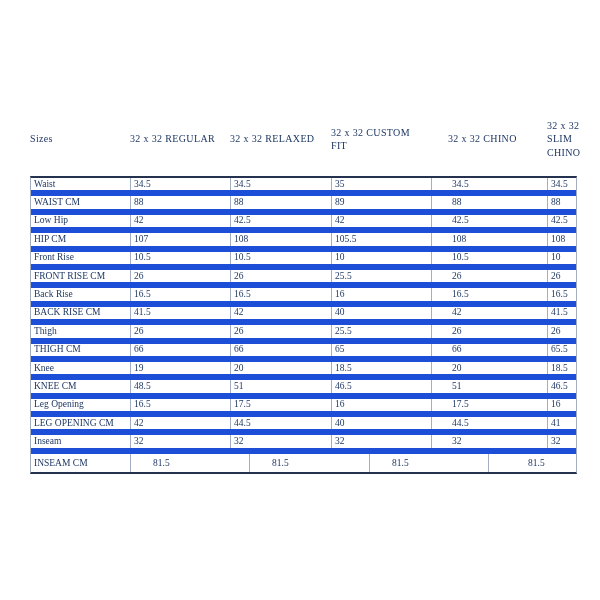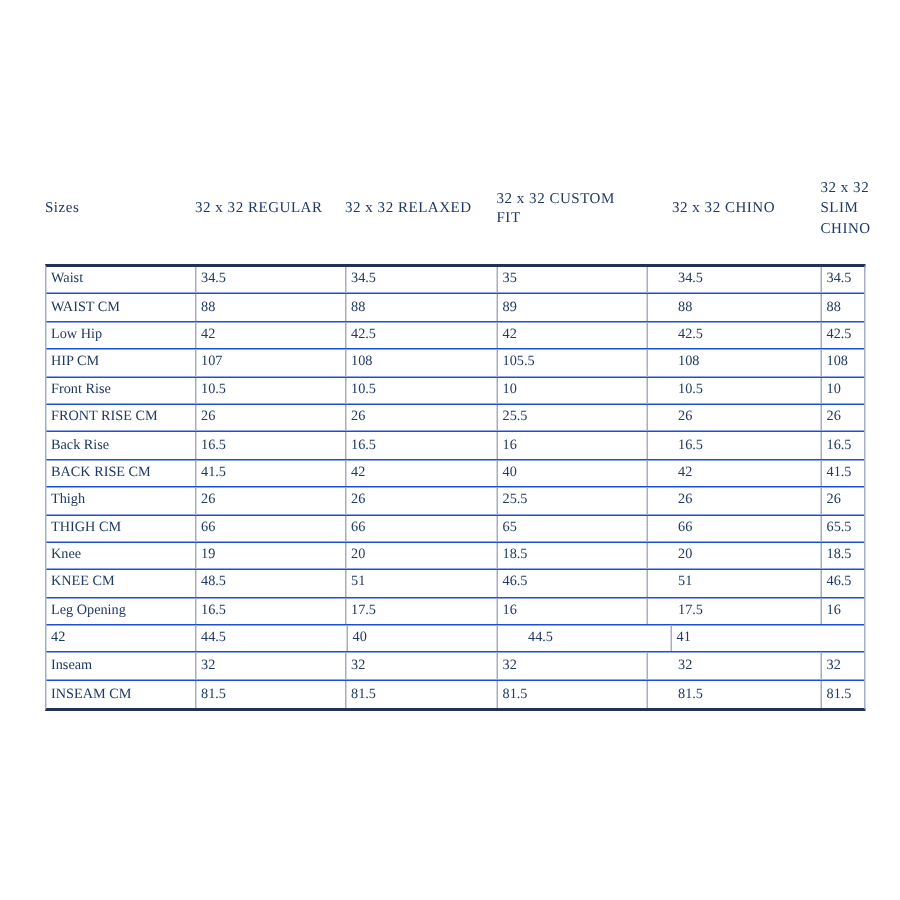--- a/index.html
+++ b/index.html
@@ -44,24 +44,25 @@
     border-top: 2px solid #24314f;
     border-bottom: 2px solid #24314f;
     border-left: 1px solid #a3aec0;
     border-right: 1px solid #a3aec0;
     background: #ffffff;
   }
   .row {
     display: flex;
     height: 18.4px;
     box-sizing: border-box;
-    border-bottom: 1px solid #1d4ed8;
+    border-bottom: 6px solid #1d4ed8;
   }
   .row:last-child {
     border-bottom: none;
+    gap: 19px;
   }
   .cell {
     box-sizing: border-box;
     display: flex;
     align-items: center;
     padding: 0 0 1px 3px;
     font-size: 9.5px;
     color: #1f3864;
     border-right: 1px solid #a3aec0;
     overflow: hidden;
@@ -193,20 +194,21 @@
       </div>
       <div class="row">
         <div class="cell c0">Leg Opening</div>
         <div class="cell c1">16.5</div>
         <div class="cell c2">17.5</div>
         <div class="cell c3">16</div>
         <div class="cell c4">17.5</div>
         <div class="cell c5">16</div>
       </div>
       <div class="row">
+        <div class="cell c0">LEG OPENING CM</div>
         <div class="cell c1">42</div>
         <div class="cell c2">44.5</div>
         <div class="cell c3">40</div>
         <div class="cell c4">44.5</div>
         <div class="cell c5">41</div>
       </div>
       <div class="row">
         <div class="cell c0">Inseam</div>
         <div class="cell c1">32</div>
         <div class="cell c2">32</div>

